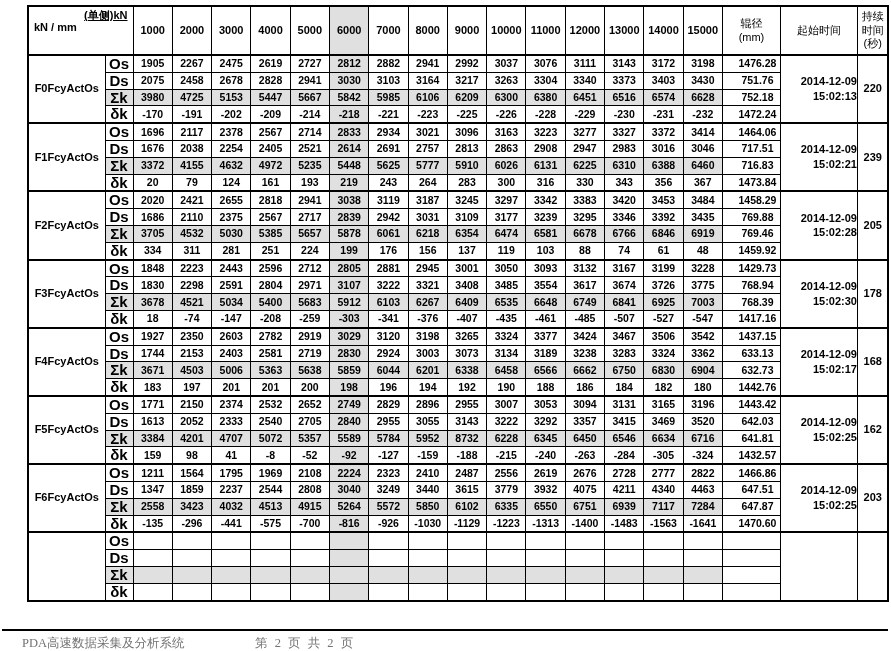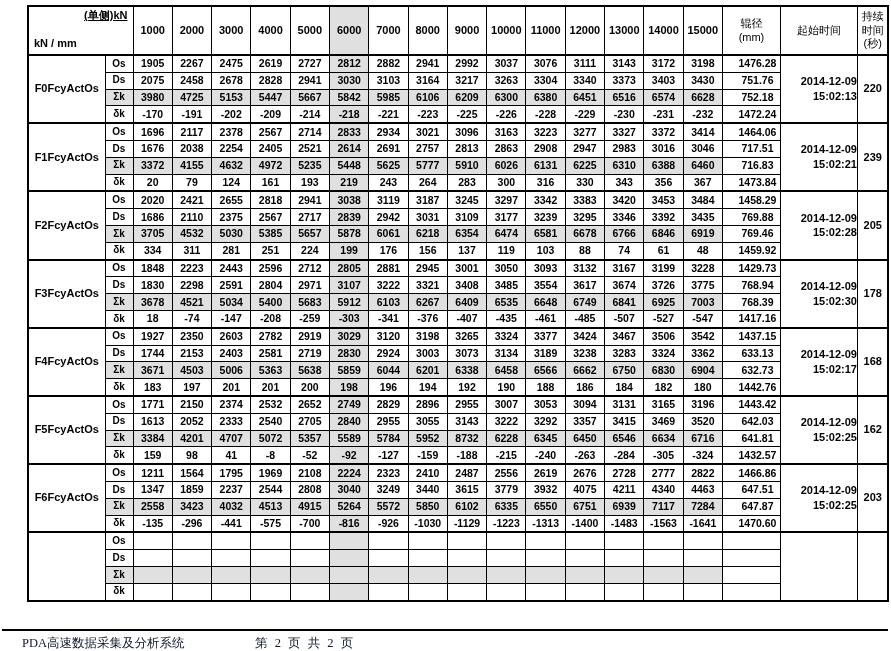--- a/index.html
+++ b/index.html
@@ -25,37 +25,37 @@
   .report-table tbody td{height:15.8px;}
   tr.gs td{border-top:2px solid #000;}
   .col-label{width:77px;}
   .col-rowtype{width:28px;}
   .col-num{width:39.3px;}
   .col-diam{width:58px;}
   .col-start{width:77px;}
   .col-dur{width:31px;}
   .corner{position:relative;}
   .corner .c-top{position:absolute;top:3px;right:5px;font-size:11px;text-decoration:underline;}
-  .corner .c-bot{position:absolute;bottom:4px;left:5px;font-size:11px;}
+  .corner .c-bot{position:absolute;bottom:20px;left:5px;font-size:11px;}
   th.h-num{font-size:11px;}
   th.h-diam,th.h-start,th.h-dur{font-weight:normal;font-size:11px;line-height:1.25;}
   td.glabel{font-size:11px;}
-  td.rlabel{font-size:10px;}
+  td.rlabel{font-size:15px;}
   td.diam{font-size:10.5px;padding-left:12px;}
   td.start-cell{font-size:11px;line-height:1.35;text-align:right;}
   td.dur-cell{font-size:11px;}
   .hl{background:var(--hl,#e0e0e0);}
   .footer-rule{
     position:absolute;left:2px;top:629px;width:886px;height:0;
     border-top:2px solid #000;
   }
   .footer{
     position:absolute;left:0;top:633px;width:712px;height:18px;
     font-family:"Liberation Serif","DejaVu Serif",serif;
-    font-size:12.5px;color:#0f172a;
+    font-size:12.5px;color:#737373;
   }
   .footer .app-title{position:absolute;left:22px;top:2px;}
   .footer .page-info{position:absolute;left:255px;top:2px;letter-spacing:2px;}
 </style>
 </head>
 <body>
 
 <table class="report-table">
   <colgroup>
     <col class="col-label">

